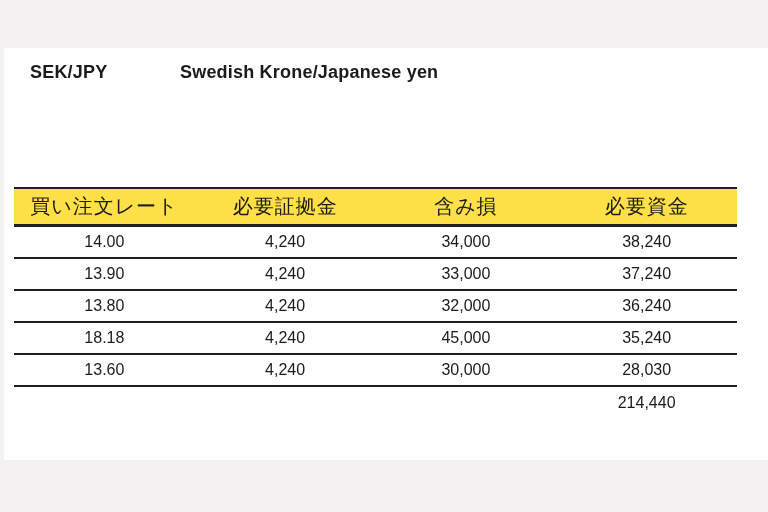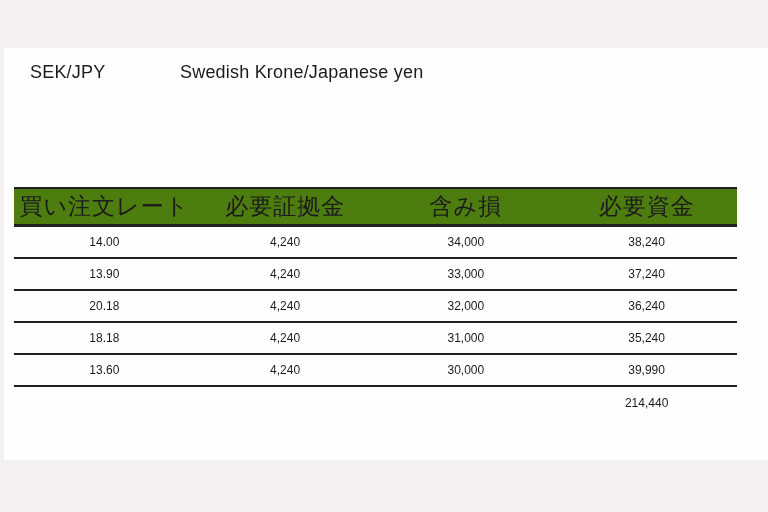--- a/index.html
+++ b/index.html
@@ -25,20 +25,21 @@
     height: 412px;
     background: #fefefe;
   }
   .pair-line {
     position: absolute;
     top: 14px;
     left: 26px;
     font-size: 18px;
     letter-spacing: 0.2px;
     white-space: nowrap;
+    font-weight: bold;
   }
   .pair-code {
     display: inline-block;
     width: 150px;
   }
   .losscut-line {
     position: absolute;
     top: 77px;
     left: 12px;
     font-size: 18px;
@@ -51,34 +52,34 @@
   }
   table.rate-table {
     position: absolute;
     top: 139px;
     left: 10px;
     width: 723px;
     border-collapse: collapse;
     table-layout: fixed;
   }
   table.rate-table th {
-    background: #4d7c0f;
+    background: #fde047;
     border-top: 2px solid #1f1f1f;
     border-bottom: 3px solid #1f1f1f;
     height: 35px;
-    font-size: 23px;
+    font-size: 20px;
     font-weight: normal;
     text-align: center;
     letter-spacing: 1px;
     padding: 0;
   }
   table.rate-table td {
     border-bottom: 2px solid #1f1f1f;
     height: 30px;
-    font-size: 12px;
+    font-size: 16px;
     text-align: center;
     padding: 0;
   }
   table.rate-table tr.total-row td {
     border-bottom: none;
     height: 32px;
     margin-top: 16px;
   }
 </style>
 </head>
@@ -108,36 +109,36 @@
           <td>34,000</td>
           <td>38,240</td>
         </tr>
         <tr>
           <td>13.90</td>
           <td>4,240</td>
           <td>33,000</td>
           <td>37,240</td>
         </tr>
         <tr>
-          <td>20.18</td>
+          <td>13.80</td>
           <td>4,240</td>
           <td>32,000</td>
           <td>36,240</td>
         </tr>
         <tr>
           <td>18.18</td>
           <td>4,240</td>
-          <td>31,000</td>
+          <td>45,000</td>
           <td>35,240</td>
         </tr>
         <tr>
           <td>13.60</td>
           <td>4,240</td>
           <td>30,000</td>
-          <td>39,990</td>
+          <td>28,030</td>
         </tr>
         <tr class="total-row">
           <td></td>
           <td></td>
           <td></td>
           <td>214,440</td>
         </tr>
       </tbody>
     </table>
 

